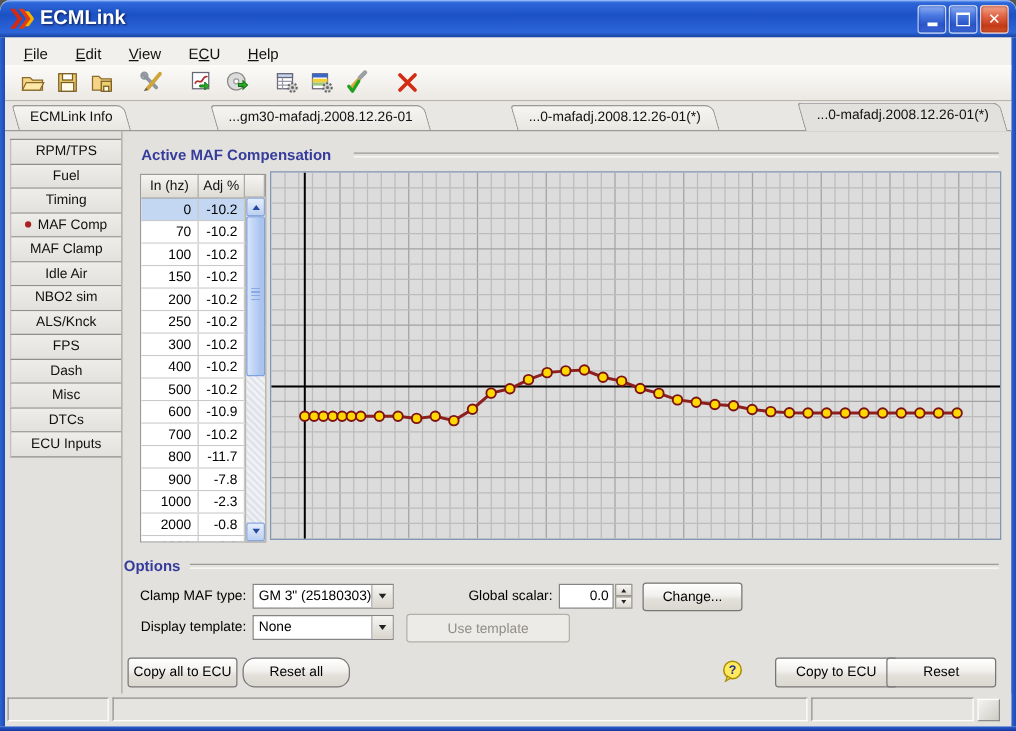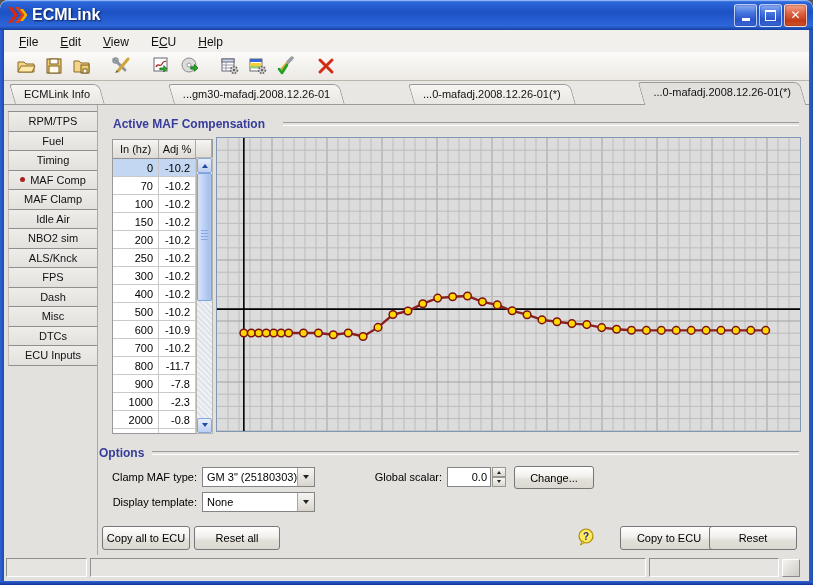--- a/index.html
+++ b/index.html
@@ -16,21 +16,21 @@
     background:linear-gradient(180deg,#8fb0f2 0%,#4a78e0 35%,#2a55c8 70%,#3a66d4 100%);box-shadow:inset 0 0 2px #1638a0;}
   .wbtn.close{background:linear-gradient(180deg,#f0a78e 0%,#e2694a 35%,#c33a17 75%,#d2552e 100%);box-shadow:inset 0 0 2px #7a1a00;}
   .glyph-min{width:8px;height:3px;background:#fff;margin-top:9px;}
   .glyph-max{width:9px;height:8px;border:1px solid #fff;border-top:2px solid #fff;}
   .glyph-x{color:#fff;font-weight:bold;font-size:12px;line-height:1;font-family:"DejaVu Sans",sans-serif;}
   .frame{position:absolute;background:linear-gradient(90deg,#2f63d2,#1b4ab4);}
   #frame-l{left:0;top:30px;width:4px;height:551px;}
   #frame-r{left:809px;top:30px;width:4px;height:551px;}
   #frame-b{left:0;top:581px;width:813px;height:4px;background:linear-gradient(180deg,#2f63d2,#12339a);}
   
-  .menubar{position:absolute;left:4px;top:30px;width:805px;height:28px;background:#f1f0ec;display:flex;align-items:center;padding-left:4px;box-sizing:border-box;border-bottom:4px solid #6d28d9;}
+  .menubar{position:absolute;left:4px;top:30px;width:805px;height:28px;background:#f1f0ec;display:flex;align-items:center;padding-left:4px;box-sizing:border-box;border-bottom:2px solid #6d28d9;}
   .menu-item{font-size:12px;color:#111;padding:2px 11px;}
   .menu-item u{text-decoration:underline;}
   .toolbar{position:absolute;left:4px;top:52px;width:805px;height:29px;background:linear-gradient(180deg,#fcfbf9,#ece9e4);border-bottom:1px solid #b8b5ad;display:flex;align-items:center;padding-left:10px;box-sizing:border-box;}
   .tbtn{width:24px;height:24px;display:grid;place-items:center;margin-right:4px;}
   .tbtn.gap{margin-left:12px;}
   
   .tabstrip{position:absolute;left:4px;top:81px;width:805px;height:24px;background:#e9e7e3;border-bottom:1px solid #9a9a9a;display:flex;align-items:flex-end;padding-left:8px;box-sizing:border-box;justify-content:space-between;}
   .tab{position:relative;height:20px;margin-right:6px;}
   .tab .bg{position:absolute;inset:0;transform:skewX(16deg);border:1px solid #9a9a9a;border-bottom:none;border-radius:3px 6px 0 0;background:linear-gradient(#f6f5f2,#e9e7e2);}
   .tab .lbl{position:relative;font-size:11px;line-height:20px;padding:0 12px;color:#111;white-space:nowrap;}
@@ -492,23 +492,24 @@
   </div>
   <div class="btn" style="left:514px;top:466px;width:78px;height:21px;">Change...</div>
 
   <div class="lbl-txt" style="left:87px;top:496px;width:110px;">Display template:</div>
   <div class="combo" style="left:202px;top:492px;width:113px;">
     <div class="combo-text">None</div>
     <div class="combo-btn">
         <div class="tri-dn"></div>
       </div>
   </div>
+  <div class="btn disabled" style="left:325px;top:491px;width:129px;height:21px;" aria-disabled="true">Use template</div>
 
   <div class="btn" style="left:102px;top:526px;width:86px;height:22px;">Copy all to ECU</div>
-  <div class="btn" style="left:194px;top:526px;width:84px;height:22px;">Reset all</div>
+  <div class="btn" style="left:194px;top:526px;width:84px;height:22px;border-radius:10px;">Reset all</div>
 
   <svg class="help-balloon" style="left:577px;top:528px;" viewBox="0 0 18 18">
     <circle cx="9" cy="8" r="7" fill="#ffe95e" stroke="#a98d00" stroke-width="1.2"></circle>
     <path d="M5 13 l-1.5 4 4 -2.6z" fill="#ffe95e" stroke="#a98d00" stroke-width="1"></path>
     <text x="9" y="11.5" text-anchor="middle" font-size="10" font-weight="bold" fill="#23308f" font-family="Liberation Sans, sans-serif">?</text>
   </svg>
   <div class="btn" style="left:620px;top:526px;width:96px;height:22px;">Copy to ECU</div>
   <div class="btn" style="left:709px;top:526px;width:86px;height:22px;">Reset</div>
 
   <div class="statusbar">

